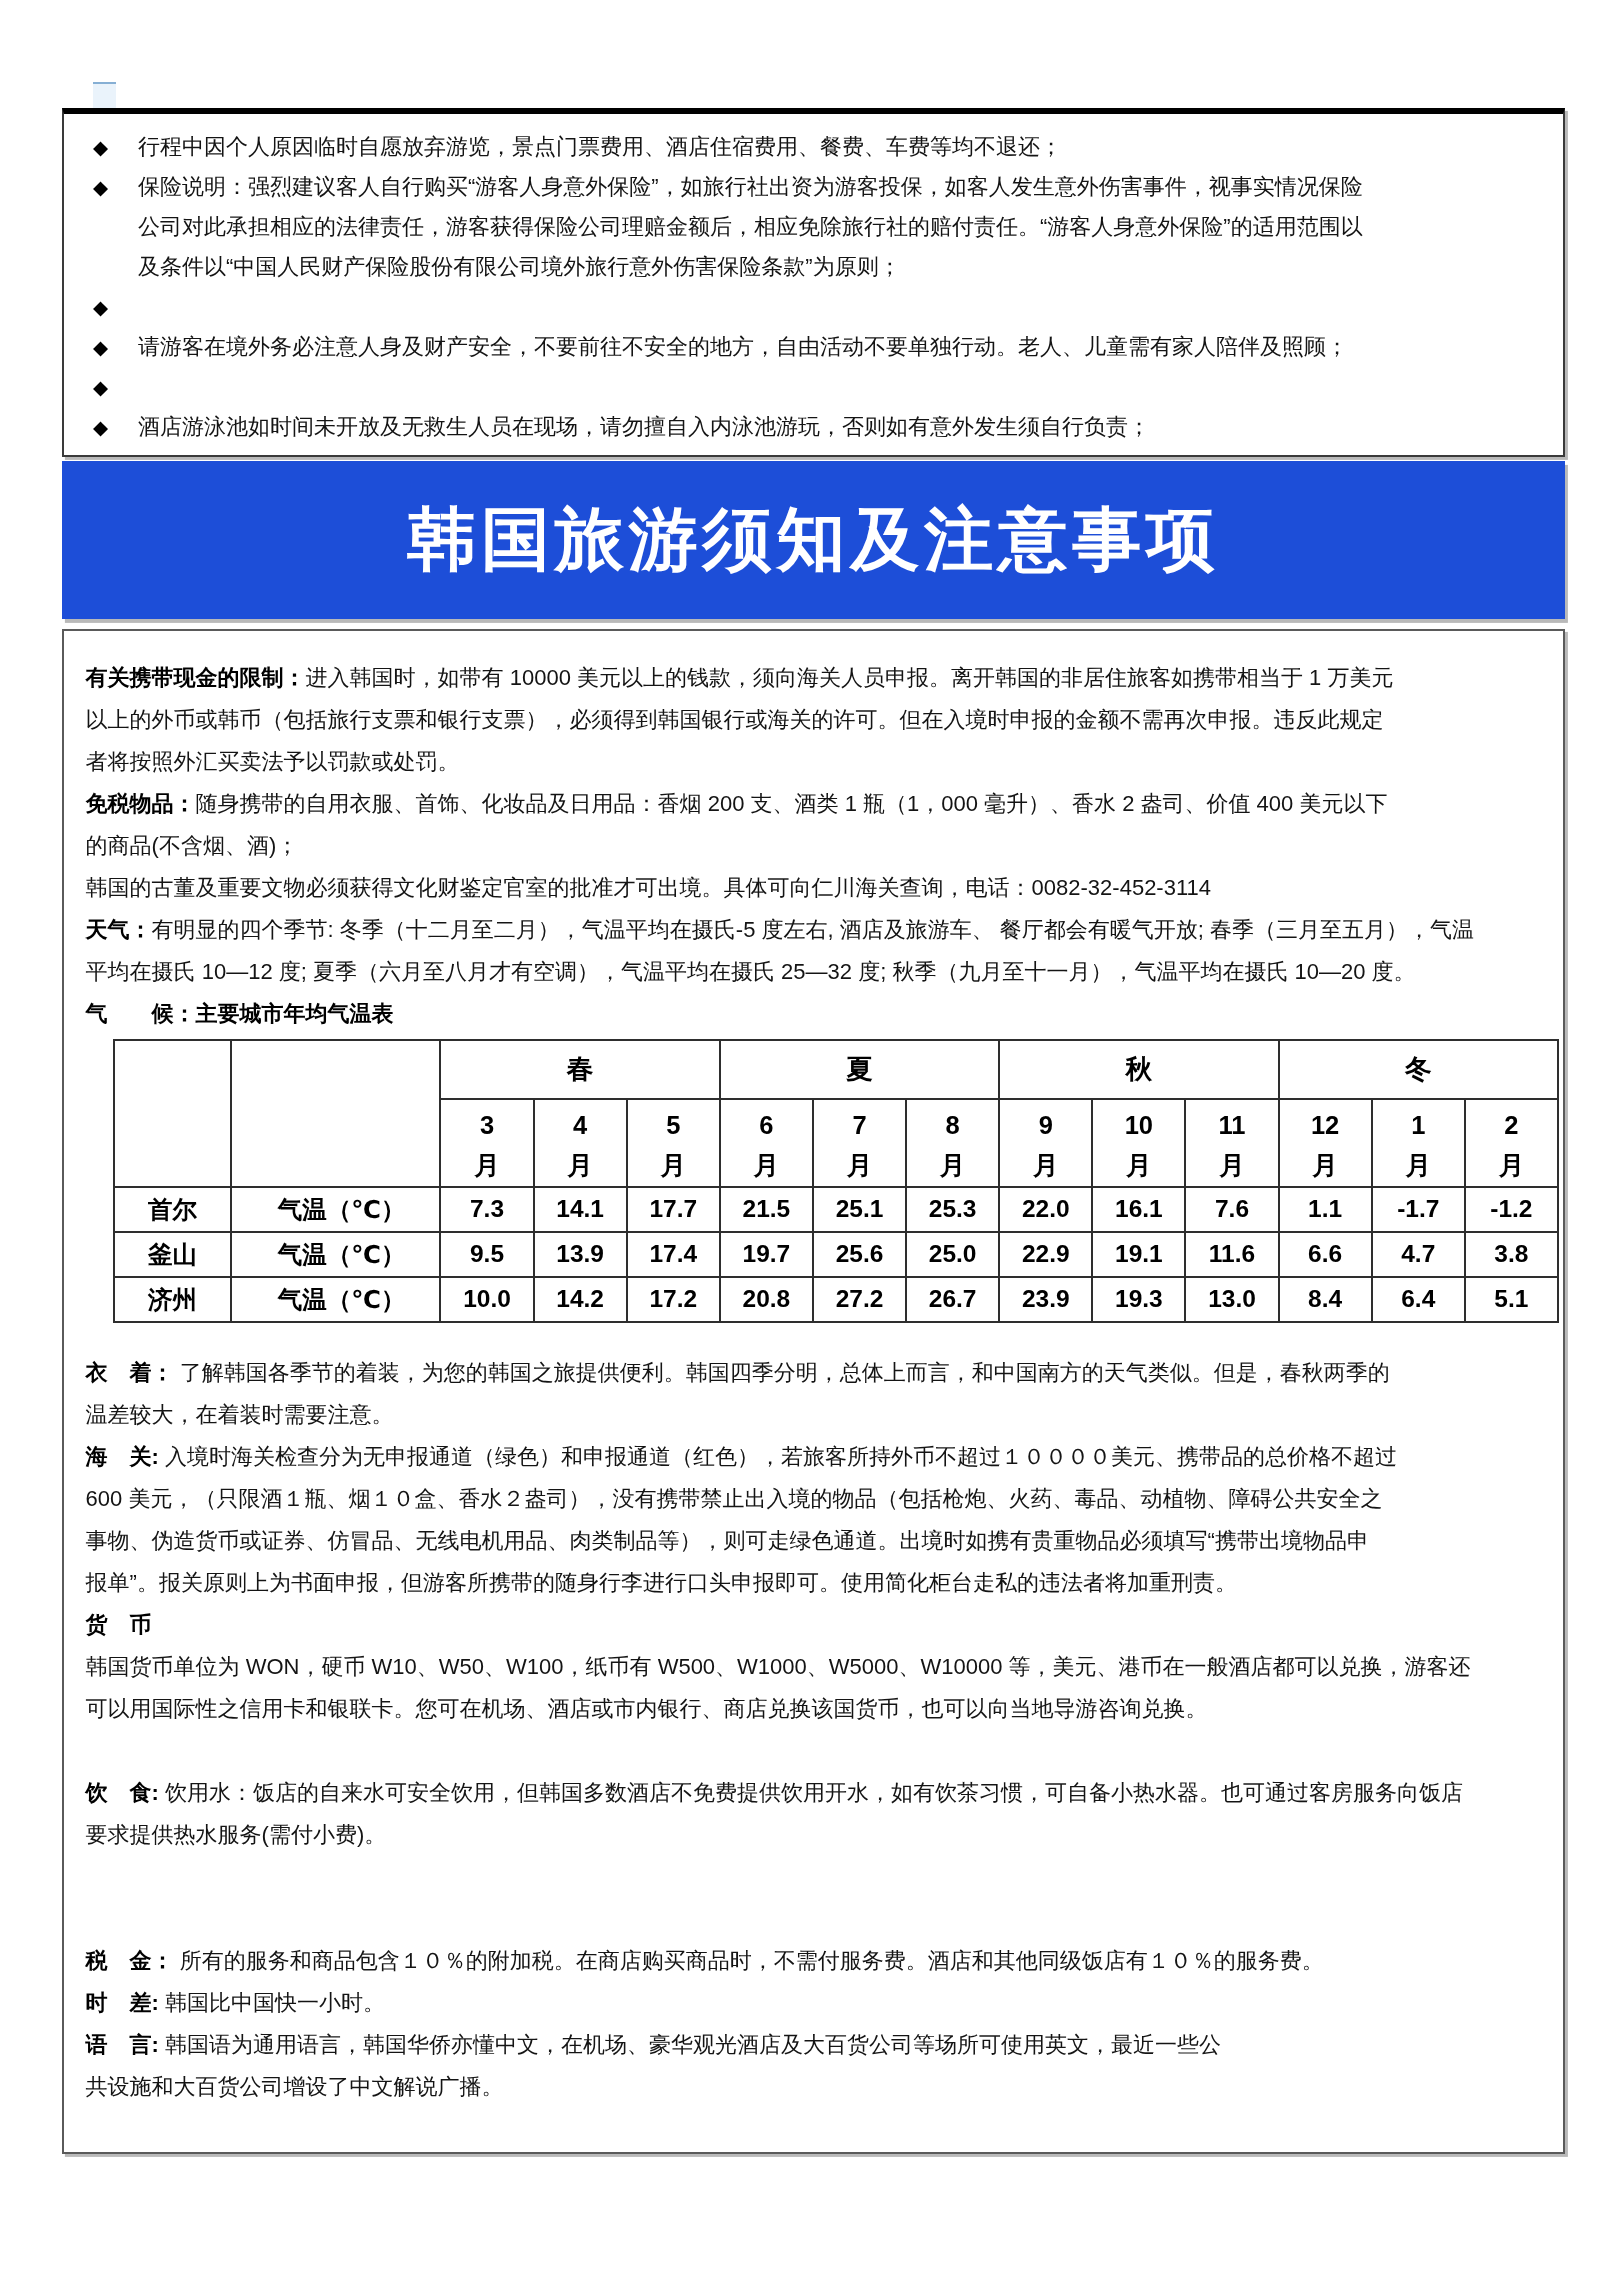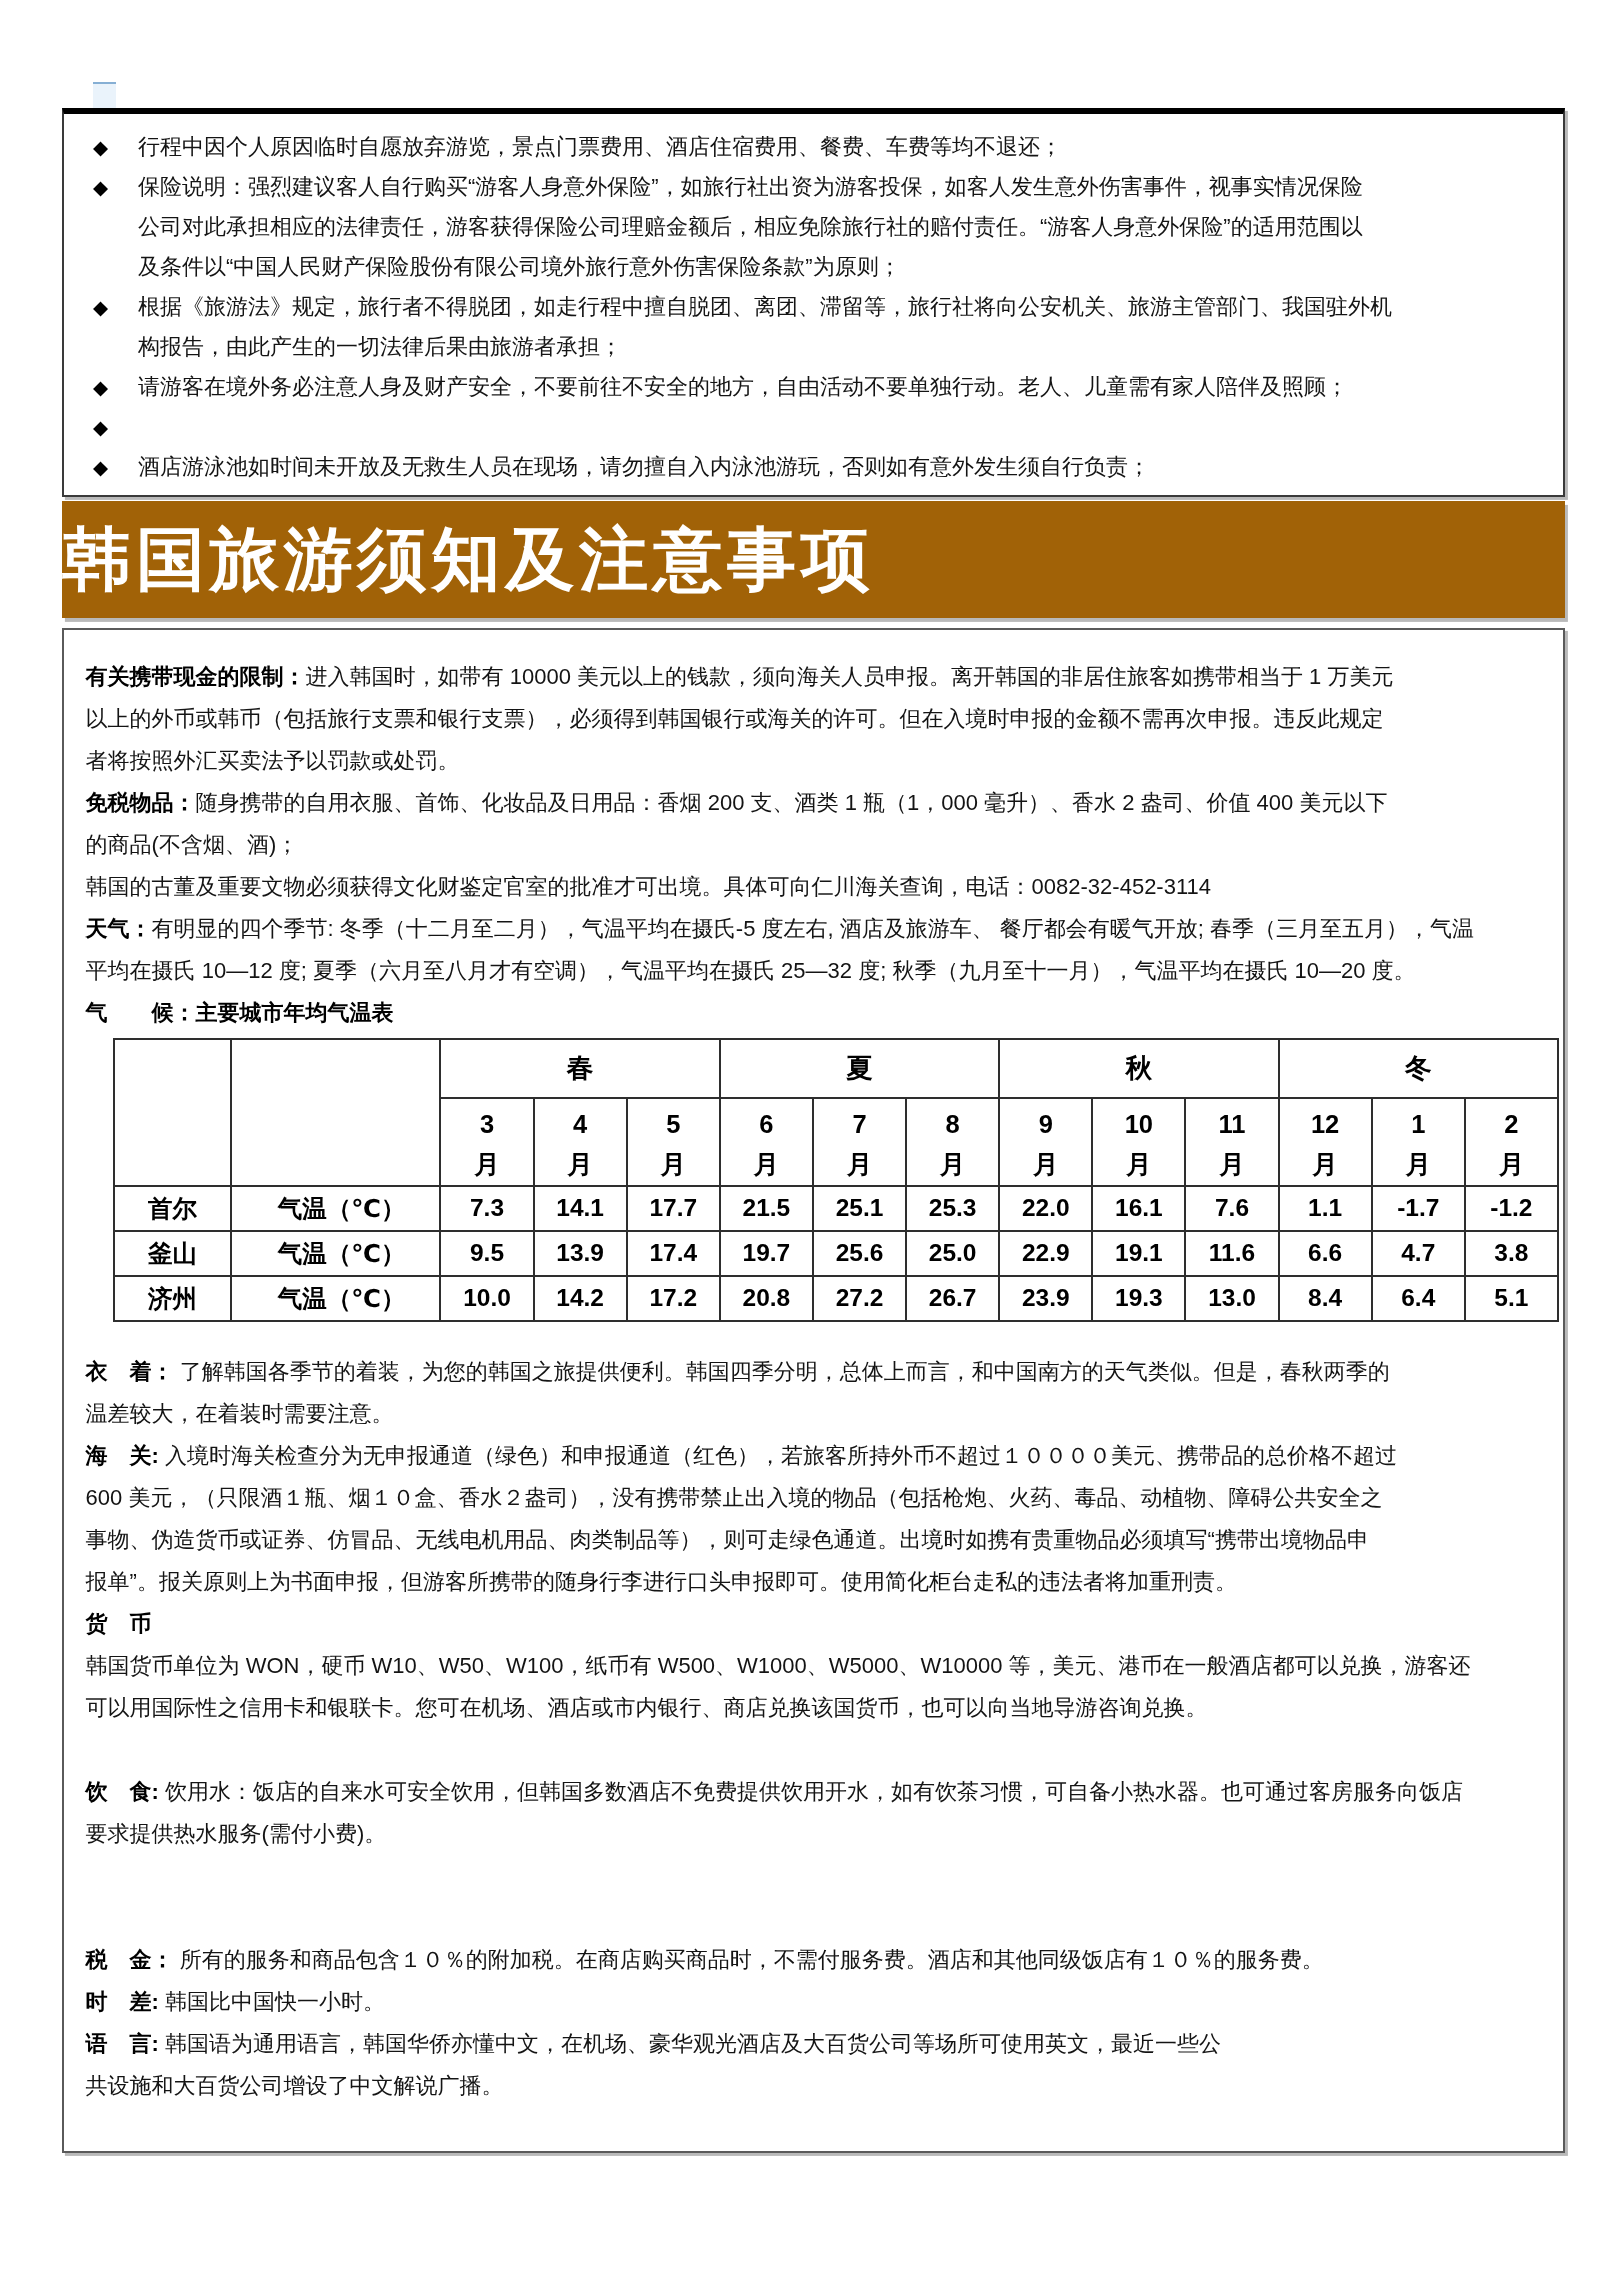--- a/index.html
+++ b/index.html
@@ -21,23 +21,23 @@
     border:2px solid #3a3a3a;border-top:6.9px solid #000;
     box-shadow:2.9px 2.9px 0 #b9b9b9;
     padding:12.7px 37px 8.8px 29px;
   }
   .bullet-item{display:flex;align-items:flex-start;}
   .diamond{flex:0 0 45px;width:45px;font-size:19.6px;line-height:40px;color:#000;}
   .btext{white-space:pre-line;font-size:22px;line-height:40px;}
 
   
   .banner{
-    margin-top:3.9px;height:117px;background:#a16207;
+    margin-top:3.9px;height:158px;background:#1d4ed8;
     box-shadow:2.9px 3.9px 0 #b9b9b9;
-    display:flex;align-items:center;justify-content:flex-start;
+    display:flex;align-items:center;justify-content:center;
   }
   .banner h1{
     margin:0;color:#ffffff;font-size:69px;font-weight:bold;letter-spacing:4.9px;
     font-family:"Liberation Sans","DejaVu Sans",sans-serif;
   }
 
   
   .content-box{
     box-sizing:border-box;margin-top:10px;background:#fff;
     border:2px solid #5a5a5a;
@@ -89,22 +89,20 @@
         <span class="btext">行程中因个人原因临时自愿放弃游览，景点门票费用、酒店住宿费用、餐费、车费等均不退还；</span>
       </div>
       <div class="bullet-item">
         <span class="diamond">◆</span>
         <span class="btext">保险说明：强烈建议客人自行购买“游客人身意外保险”，如旅行社出资为游客投保，如客人发生意外伤害事件，视事实情况保险
 公司对此承担相应的法律责任，游客获得保险公司理赔金额后，相应免除旅行社的赔付责任。“游客人身意外保险”的适用范围以
 及条件以“中国人民财产保险股份有限公司境外旅行意外伤害保险条款”为原则；</span>
       </div>
       <div class="bullet-item">
         <span class="diamond">◆</span>
-        <span class="btext">根据《旅游法》规定，旅行者不得脱团，如走行程中擅自脱团、离团、滞留等，旅行社将向公安机关、旅游主管部门、我国驻外机
-构报告，由此产生的一切法律后果由旅游者承担；</span>
       </div>
       <div class="bullet-item">
         <span class="diamond">◆</span>
         <span class="btext">请游客在境外务必注意人身及财产安全，不要前往不安全的地方，自由活动不要单独行动。老人、儿童需有家人陪伴及照顾；</span>
       </div>
       <div class="bullet-item">
         <span class="diamond">◆</span>
       </div>
       <div class="bullet-item">
         <span class="diamond">◆</span>

